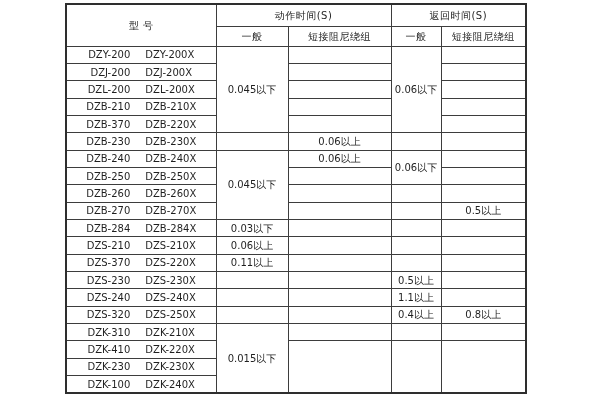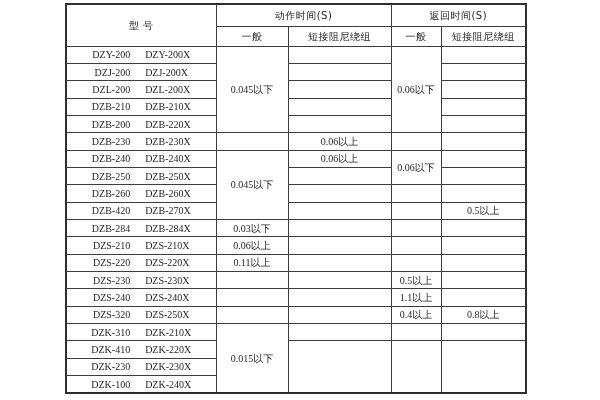--- a/index.html
+++ b/index.html
@@ -18,21 +18,21 @@
     border:1px solid #3d3d3d;
     padding:0; margin:0;
     text-align:center; vertical-align:middle;
     color:#1f1f1f; font-weight:normal;
     font-size:10px; line-height:1.1;
     overflow:hidden; white-space:nowrap;
   }
   .spec thead th { font-size:10px; letter-spacing:0.5px; }
   .spec tr.h1 { height:22px; }
   .spec tr.h2 { height:20px; }
-  .spec tbody tr { height:17px;font-family:Liberation Serif, serif; }
+  .spec tbody tr { height:17px; }
   .spec td.model span { display:inline-block; }
   .spec td.model span:first-child { margin-right:15px; }
 </style>
 </head>
 <body>
 
 <div class="canvas">
   <table class="spec">
     <colgroup>
       <col style="width:150px">
@@ -71,21 +71,21 @@
         <td class="model"><span>DZL-200</span><span>DZL-200X</span></td>
         <td class="val"></td>
         <td class="val"></td>
       </tr>
       <tr>
         <td class="model"><span>DZB-210</span><span>DZB-210X</span></td>
         <td class="val"></td>
         <td class="val"></td>
       </tr>
       <tr>
-        <td class="model"><span>DZB-200</span><span>DZB-220X</span></td>
+        <td class="model"><span>DZB-370</span><span>DZB-220X</span></td>
         <td class="val"></td>
         <td class="val"></td>
       </tr>
       <tr>
         <td class="model"><span>DZB-230</span><span>DZB-230X</span></td>
         <td class="val"></td>
         <td class="val">0.06以上</td>
         <td class="val"></td>
         <td class="val"></td>
       </tr>
@@ -101,41 +101,41 @@
         <td class="val"></td>
         <td class="val"></td>
       </tr>
       <tr>
         <td class="model"><span>DZB-260</span><span>DZB-260X</span></td>
         <td class="val"></td>
         <td class="val"></td>
         <td class="val"></td>
       </tr>
       <tr>
-        <td class="model"><span>DZB-420</span><span>DZB-270X</span></td>
+        <td class="model"><span>DZB-270</span><span>DZB-270X</span></td>
         <td class="val"></td>
         <td class="val"></td>
         <td class="val">0.5以上</td>
       </tr>
       <tr>
         <td class="model"><span>DZB-284</span><span>DZB-284X</span></td>
         <td class="val">0.03以下</td>
         <td class="val"></td>
         <td class="val"></td>
         <td class="val"></td>
       </tr>
       <tr>
         <td class="model"><span>DZS-210</span><span>DZS-210X</span></td>
         <td class="val">0.06以上</td>
         <td class="val"></td>
         <td class="val"></td>
         <td class="val"></td>
       </tr>
       <tr>
-        <td class="model"><span>DZS-220</span><span>DZS-220X</span></td>
+        <td class="model"><span>DZS-370</span><span>DZS-220X</span></td>
         <td class="val">0.11以上</td>
         <td class="val"></td>
         <td class="val"></td>
         <td class="val"></td>
       </tr>
       <tr>
         <td class="model"><span>DZS-230</span><span>DZS-230X</span></td>
         <td class="val"></td>
         <td class="val"></td>
         <td class="val">0.5以上</td>

